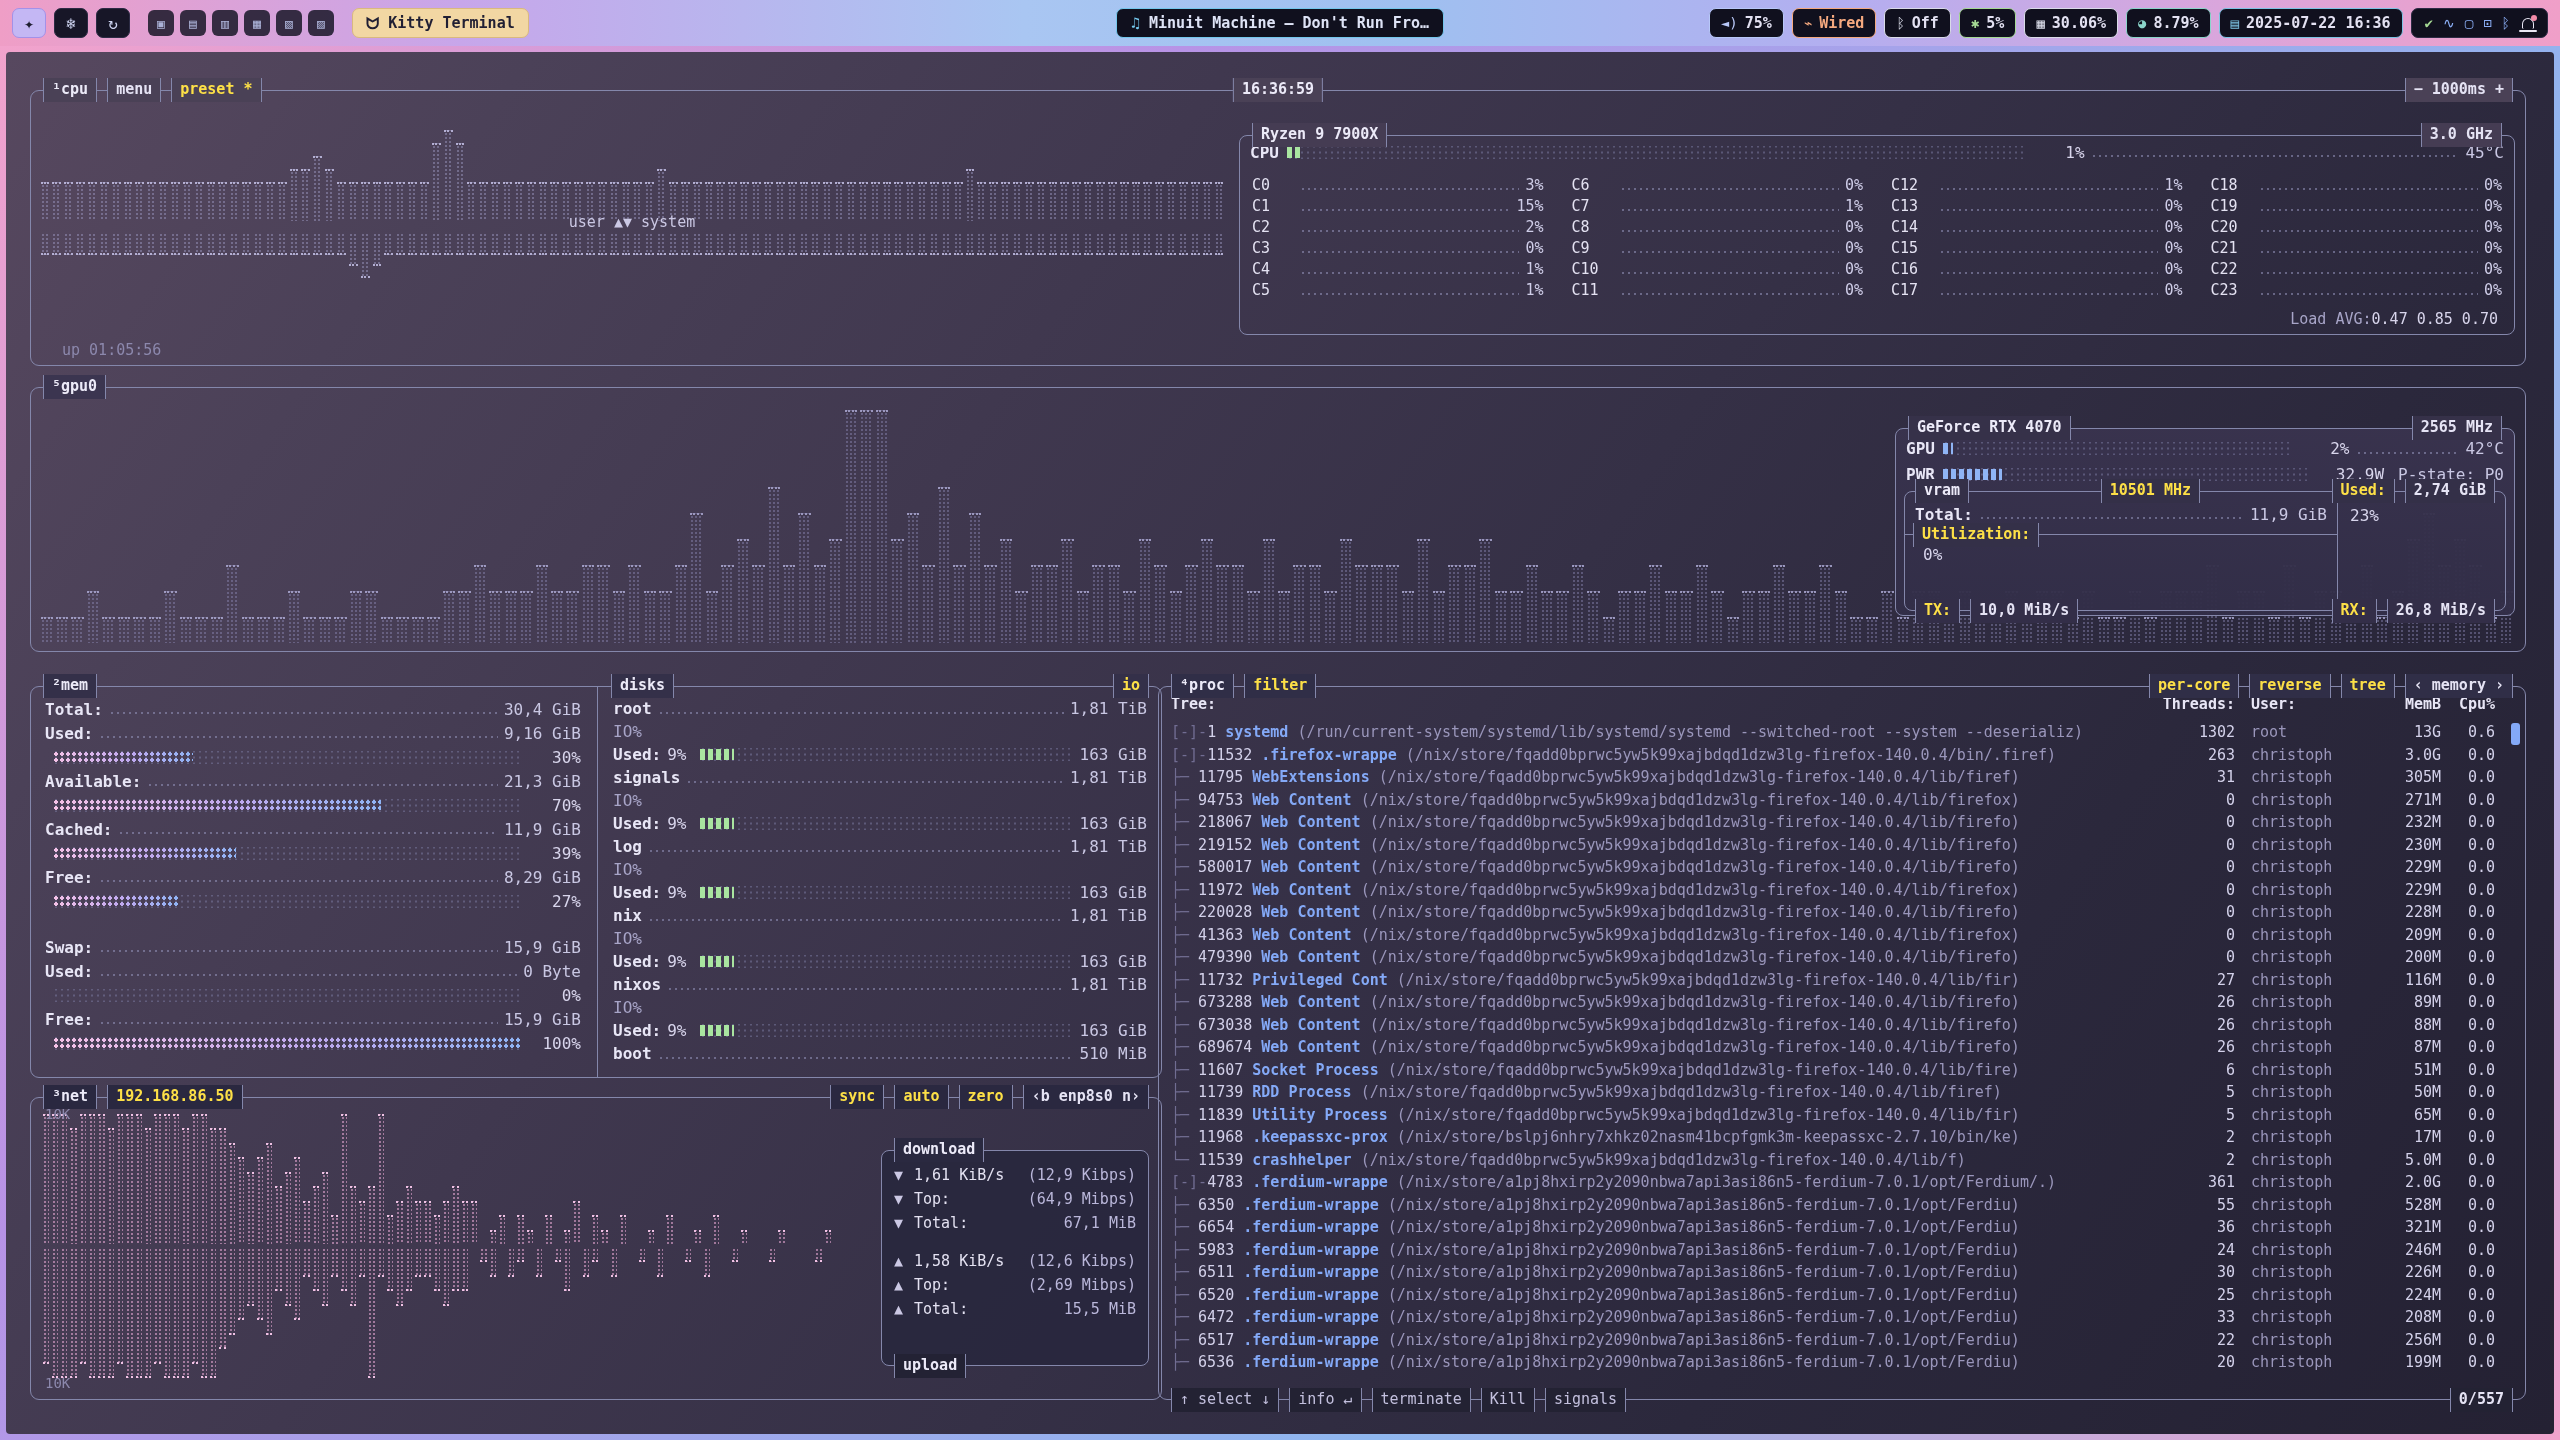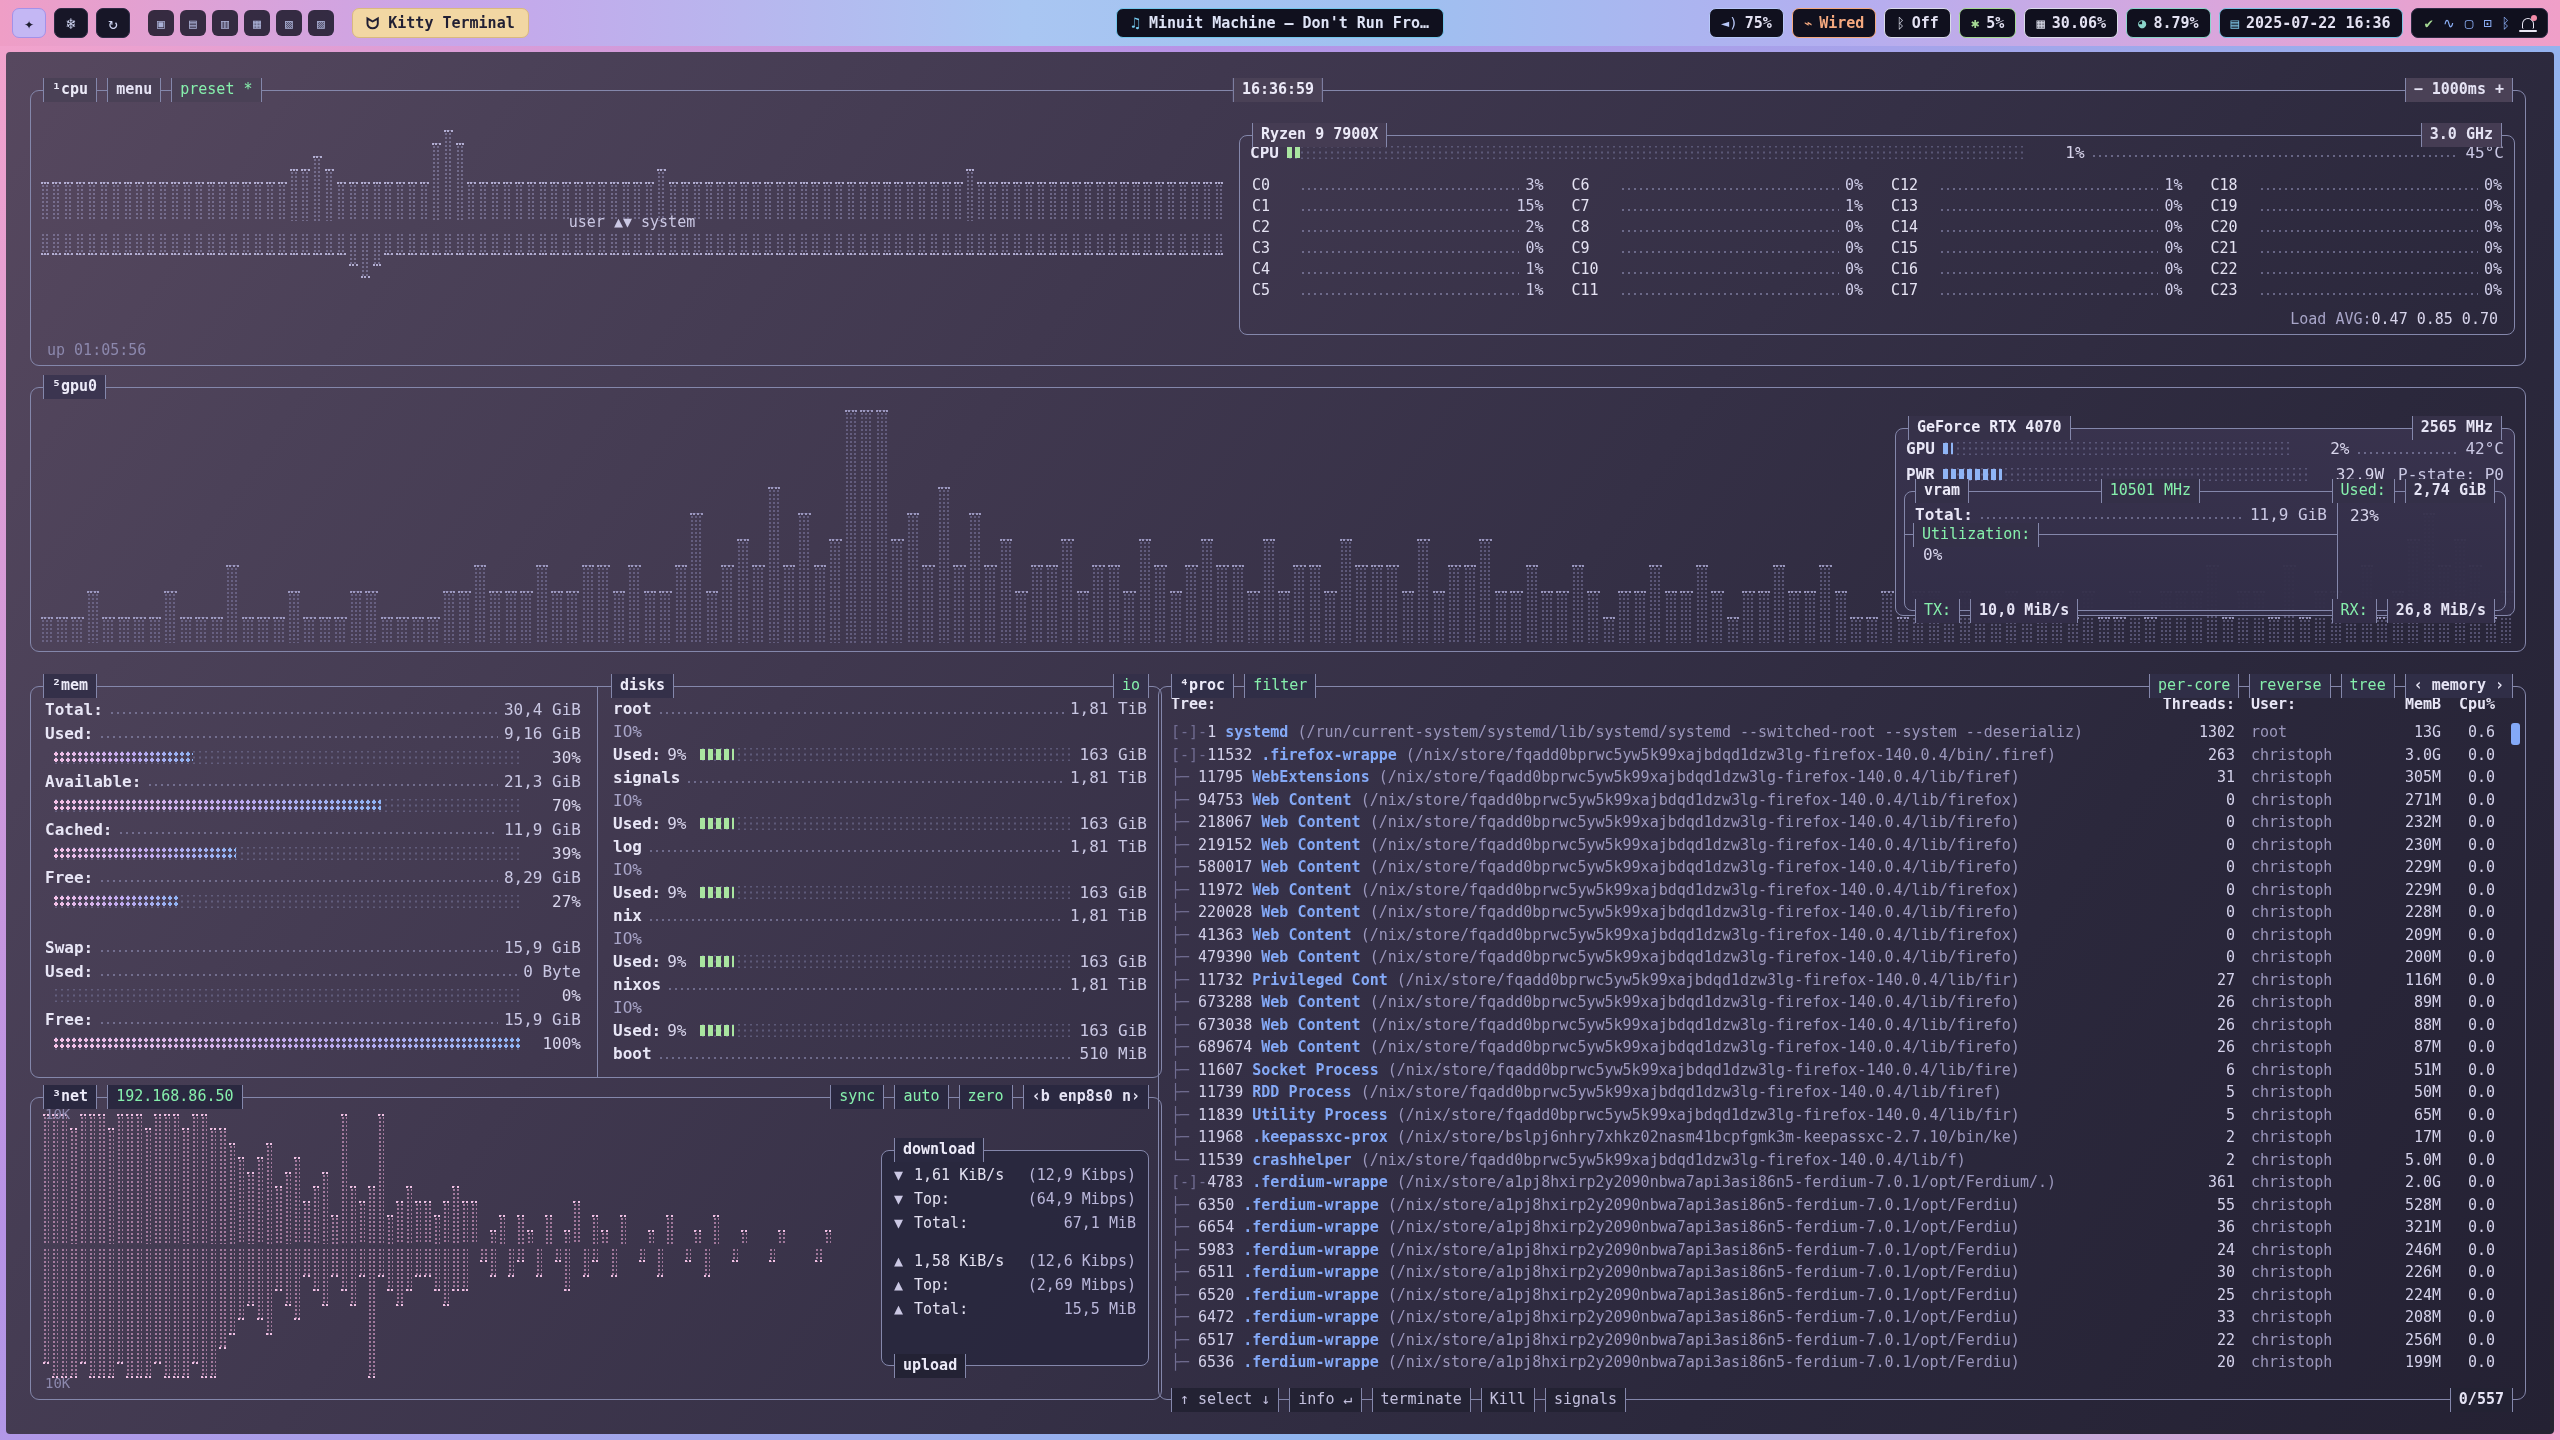--- a/index.html
+++ b/index.html
@@ -43,21 +43,21 @@
   .box.sub{border-radius:8px}
   .tags{position:absolute;top:-13px;left:12px;display:flex;gap:10px;z-index:5}
   .tags.center{left:50%;transform:translateX(-50%)}
   .tags.right{left:auto;right:12px}
   .tags.bottom{top:auto;bottom:-13px}
   .tags.bottomright{top:auto;bottom:-13px;left:auto;right:12px}
   .tags.flexfill{display:flex;left:10px;right:10px}
   .tag{height:24px;line-height:23px;padding:0 8px;background:var(--bg,#35304a);border-left:1.6px solid #8487ab;
     border-right:1.6px solid #8487ab;color:#e5e3f4;font-weight:bold;font-size:15px;white-space:nowrap}
   .tags.bottom .tag,.tags.bottomright .tag{background:var(--bgb,var(--bg,#2a2840))}
-  .tag.dim{color:#86efac;font-weight:normal}
+  .tag.dim{color:#fde047;font-weight:bold}
   .tag.title{color:#eceaf8}
   .gap{flex:1;border:none;background:none;padding:0}
   
   .lead{flex:1;height:14px;margin:0 6px;align-self:center;
     background-image:radial-gradient(circle,rgba(150,150,190,.55) 1.1px,transparent 1.3px);
     background-size:6px 6px;background-repeat:repeat-x;background-position:0 bottom}
   .meter{flex:1;height:13px;margin:0 8px;align-self:center;position:relative;
     background-image:radial-gradient(circle,rgba(125,125,165,.5) 1.1px,transparent 1.3px);
     background-size:6px 6px;background-repeat:repeat;background-position:0 center}
   .meter .fill{position:absolute;left:0;top:0;bottom:0;
@@ -77,21 +77,21 @@
   .graph.down .gcol{border-bottom:2px dotted var(--ge,rgba(195,192,228,.9))}
   .graph.cpu .gcol{--gc:rgba(162,159,202,.45);--ge:rgba(196,193,230,.85)}
   .graph.gpu .gcol{--gc:rgba(150,147,195,.4);--ge:rgba(178,175,218,.8)}
   .graph.net .gcol{--gc:rgba(242,175,220,.55);--ge:rgba(248,200,235,.95)}
   .gcol.g0{border:none!important;background:none}
   
   #cpu-box{left:24px;top:38px;right:28px;height:276px;--bg:#4a4156;--bgb:#433a50}
   #g-cpu-user{left:8px;right:1300px;top:6px;height:124px}
   .cpu-divider{position:absolute;left:8px;right:1300px;top:122px;text-align:center;color:#cbc8e4;font-size:15px}
   #g-cpu-sys{left:8px;right:1300px;top:142px;height:106px}
-  .uptime{position:absolute;left:16px;bottom:6px;color:#8c88ad;font-size:15px}
+  .uptime{position:absolute;left:31px;bottom:6px;color:#8c88ad;font-size:15px}
   #cpuinfo{left:1208px;top:44px;right:10px;height:200px;--bg:#453c53}
   .mrow{display:flex;align-items:center;height:24px;padding:0 2px}
   .meter-row{padding:8px 10px 0}
   .mlabel{color:#e8e6f6;font-weight:bold}
   .mval{color:#c9c7e3}
   .mpct{color:#d8d5ec;width:52px;text-align:right}
   #core-grid{position:absolute;top:38px;left:12px;right:12px;bottom:34px;display:grid;
     grid-template-columns:repeat(4,1fr);grid-template-rows:repeat(6,1fr);grid-auto-flow:column;column-gap:28px}
   .core{display:flex;align-items:center;font-size:15px}
   .clab{color:#e4e2f2;width:42px}

